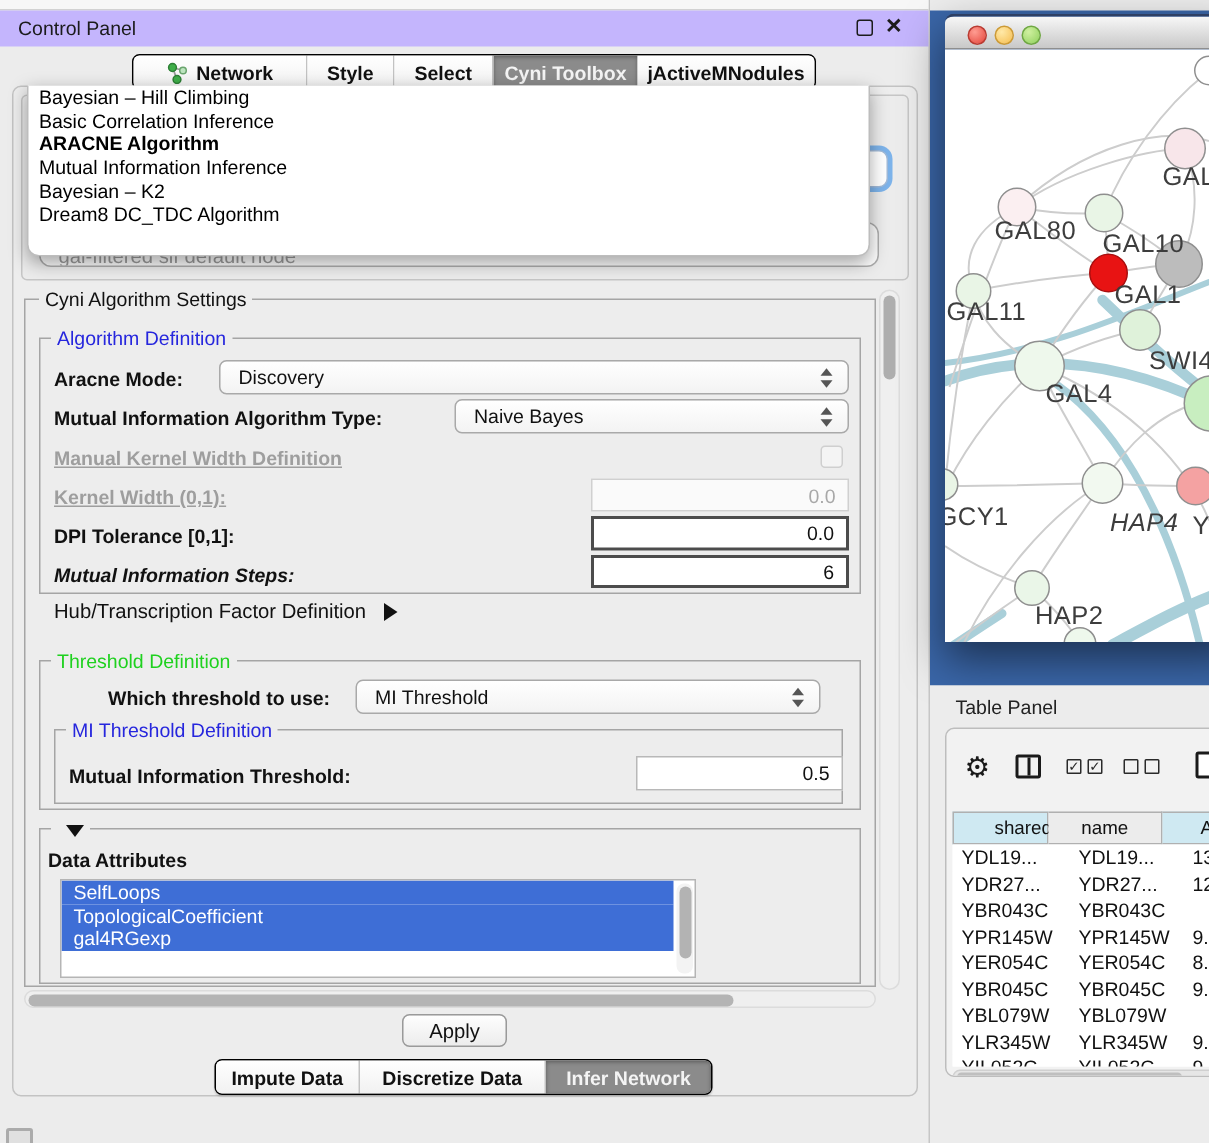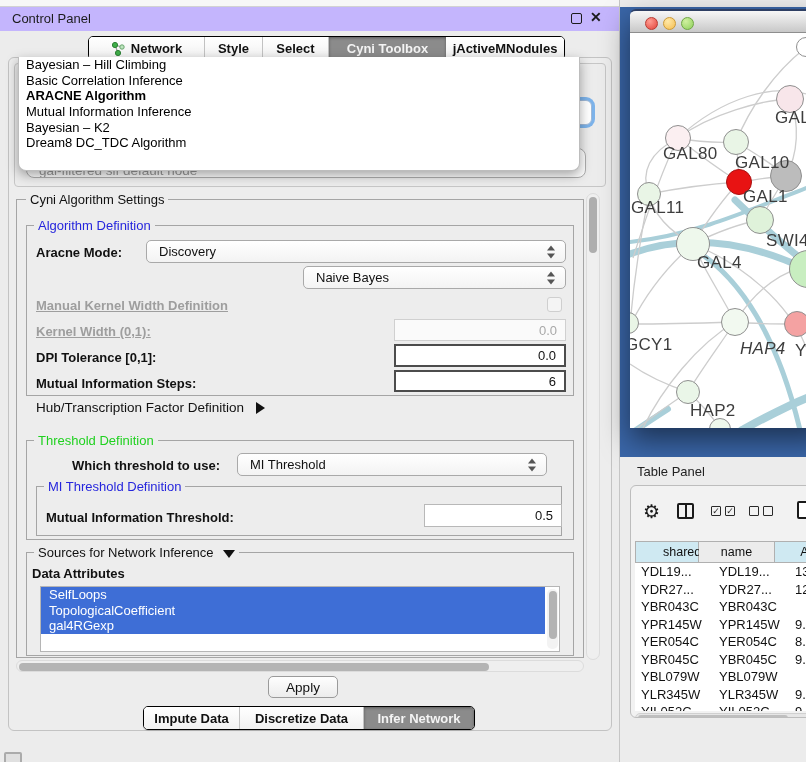--- a/index.html
+++ b/index.html
@@ -48,21 +48,21 @@
   .stepper:after  { content:""; position:absolute; left:0; bottom:0; border-left:4.5px solid transparent; border-right:4.5px solid transparent; border-top:5px solid #555; }
 
   .tfield { position:absolute; background:#fff; border:1px solid #b8b8b8; font-size:13px; color:#111; display:flex; align-items:center; justify-content:flex-end; padding:0 8px; }
   .tfield.dark { border:2px solid #4c4c4c; }
   .tfield.off  { background:#fafafa; color:#a8a8a8; border:1px solid #d0d0d0; }
   .chk { position:absolute; width:15px; height:15px; background:#f4f4f4; border:1px solid #cfcfcf; border-radius:3px; }
 
   .tri-right { display:inline-block; width:0; height:0; border-top:6px solid transparent; border-bottom:6px solid transparent; border-left:9px solid #111; vertical-align:middle; margin-left:8px; }
   .tri-down  { display:inline-block; width:0; height:0; border-left:6px solid transparent; border-right:6px solid transparent; border-top:8px solid #111; vertical-align:middle; margin-left:6px; }
 
-  .listbox { position:absolute; left:40px; top:586px; width:520px; height:66px; background:#fff; border:1px solid #b5b5b5; overflow:hidden; }
+  .listbox { position:absolute; left:40px; top:586px; width:424px; height:66px; background:#fff; border:1px solid #b5b5b5; overflow:hidden; }
   .li { height:15.5px; line-height:15.5px; font-size:13px; padding-left:8px; }
   .li.sel { background:#3e6ed6; color:#fff; width:calc(100% - 14px); }
   .lb-sb { position:absolute; right:1px; top:2px; width:11px; height:60px; background:#f3f3f3; border-radius:5px; }
   .lb-thumb { position:absolute; left:1.5px; top:2px; width:8px; height:48px; background:#b3b3b3; border-radius:4px; }
 
   .sbv { position:absolute; left:586px; top:193px; width:14px; height:467px; background:#efefef; border:1px solid #dcdcdc; border-radius:7px; }
   .sbv-thumb { position:absolute; left:2px; top:3px; width:8px; height:56px; background:#aeaeae; border-radius:4px; }
   .sbh { position:absolute; left:16px; top:660px; width:568px; height:12px; background:#efefef; border:1px solid #dcdcdc; border-radius:6px; }
   .sbh-thumb { position:absolute; left:2px; top:1.5px; width:470px; height:8px; background:#b4b4b4; border-radius:4px; }
 
@@ -131,21 +131,21 @@
           <circle cx="7" cy="12" r="2.6" fill="#3fae49" stroke="#2d7f35"></circle>
         </svg>
         <span>Network</span>
       </div>
       <div class="sg" style="width:58px;">
           <span>Style</span>
         </div>
       <div class="sg" style="width:66px;">
           <span>Select</span>
         </div>
-      <div class="sg sel" style="width:117px;">
+      <div class="sg sel" style="width:96px;">
           <span>Cyni Toolbox</span>
         </div>
       <div class="sg" style="width:118px;">
           <span>jActiveMNodules</span>
         </div>
     </div>
 
     <div class="outer-panel"></div>
 
     <div class="inf-panel"></div>
@@ -159,39 +159,40 @@
 
     <div class="grp" style="left:26px; top:225px; width:548px; height:171px;"></div>
     <div class="grp-title blue" style="left:34px; top:218px;">Algorithm Definition</div>
 
     <div class="flabel" style="left:36px; top:245px;">Aracne Mode:</div>
     <div class="combo" style="left:146px; top:240px; width:420px; height:23px;">
       <span>Discovery</span>
       <span class="stepper"></span>
     </div>
 
+    <div class="flabel" style="left:36px; top:271px;">Mutual Information Algorithm Type:</div>
     <div class="combo" style="left:303px; top:266px; width:263px; height:23px;">
       <span>Naive Bayes</span>
       <span class="stepper"></span>
     </div>
 
     <div class="flabel dis" style="left:36px; top:298px;">Manual Kernel Width Definition</div>
     <div class="chk" style="left:547px; top:297px;"></div>
 
     <div class="flabel dis" style="left:36px; top:324px;">Kernel Width (0,1):</div>
     <div class="tfield off" style="left:394px; top:319px; width:172px; height:22px;">
       <span>0.0</span>
     </div>
 
     <div class="flabel" style="left:36px; top:350px;">DPI Tolerance [0,1]:</div>
     <div class="tfield dark" style="left:394px; top:344px; width:172px; height:23px;">
       <span>0.0</span>
     </div>
 
-    <div class="flabel" style="left:36px; top:376px;">Mutual Information Steps:</div>
+    <div class="flabel" style="left:36px; top:376px;font-style:italic;">Mutual Information Steps:</div>
     <div class="tfield dark" style="left:394px; top:370px; width:172px; height:22px;">
       <span>6</span>
     </div>
 
     <div style="position:absolute; left:36px; top:400px; font-size:13.5px; color:#111;">
       <span>Hub/Transcription Factor Definition</span>
       <span class="tri-right"></span>
     </div>
 
     <div class="grp" style="left:26px; top:440px; width:548px; height:100px;"></div>
@@ -206,21 +207,20 @@
     <div class="grp" style="left:36px; top:486px; width:526px; height:50px;"></div>
     <div class="grp-title blue" style="left:44px; top:479px;">MI Threshold Definition</div>
 
     <div class="flabel" style="left:46px; top:510px;">Mutual Information Threshold:</div>
     <div class="tfield" style="left:424px; top:504px; width:138px; height:23px;">
       <span>0.5</span>
     </div>
 
     <div class="grp" style="left:26px; top:552px; width:548px; height:104px;"></div>
     <div class="grp-title" style="left:34px; top:545px;">
-      <span>Sources for Network Inference</span>
       <span class="tri-down"></span>
     </div>
     <div class="flabel" style="left:32px; top:566px;">Data Attributes</div>
 
     <div class="listbox">
       <div class="li sel">SelfLoops</div>
       <div class="li sel">TopologicalCoefficient</div>
       <div class="li sel">gal4RGexp</div>
       <div class="lb-sb">
           <div class="lb-thumb"></div>

